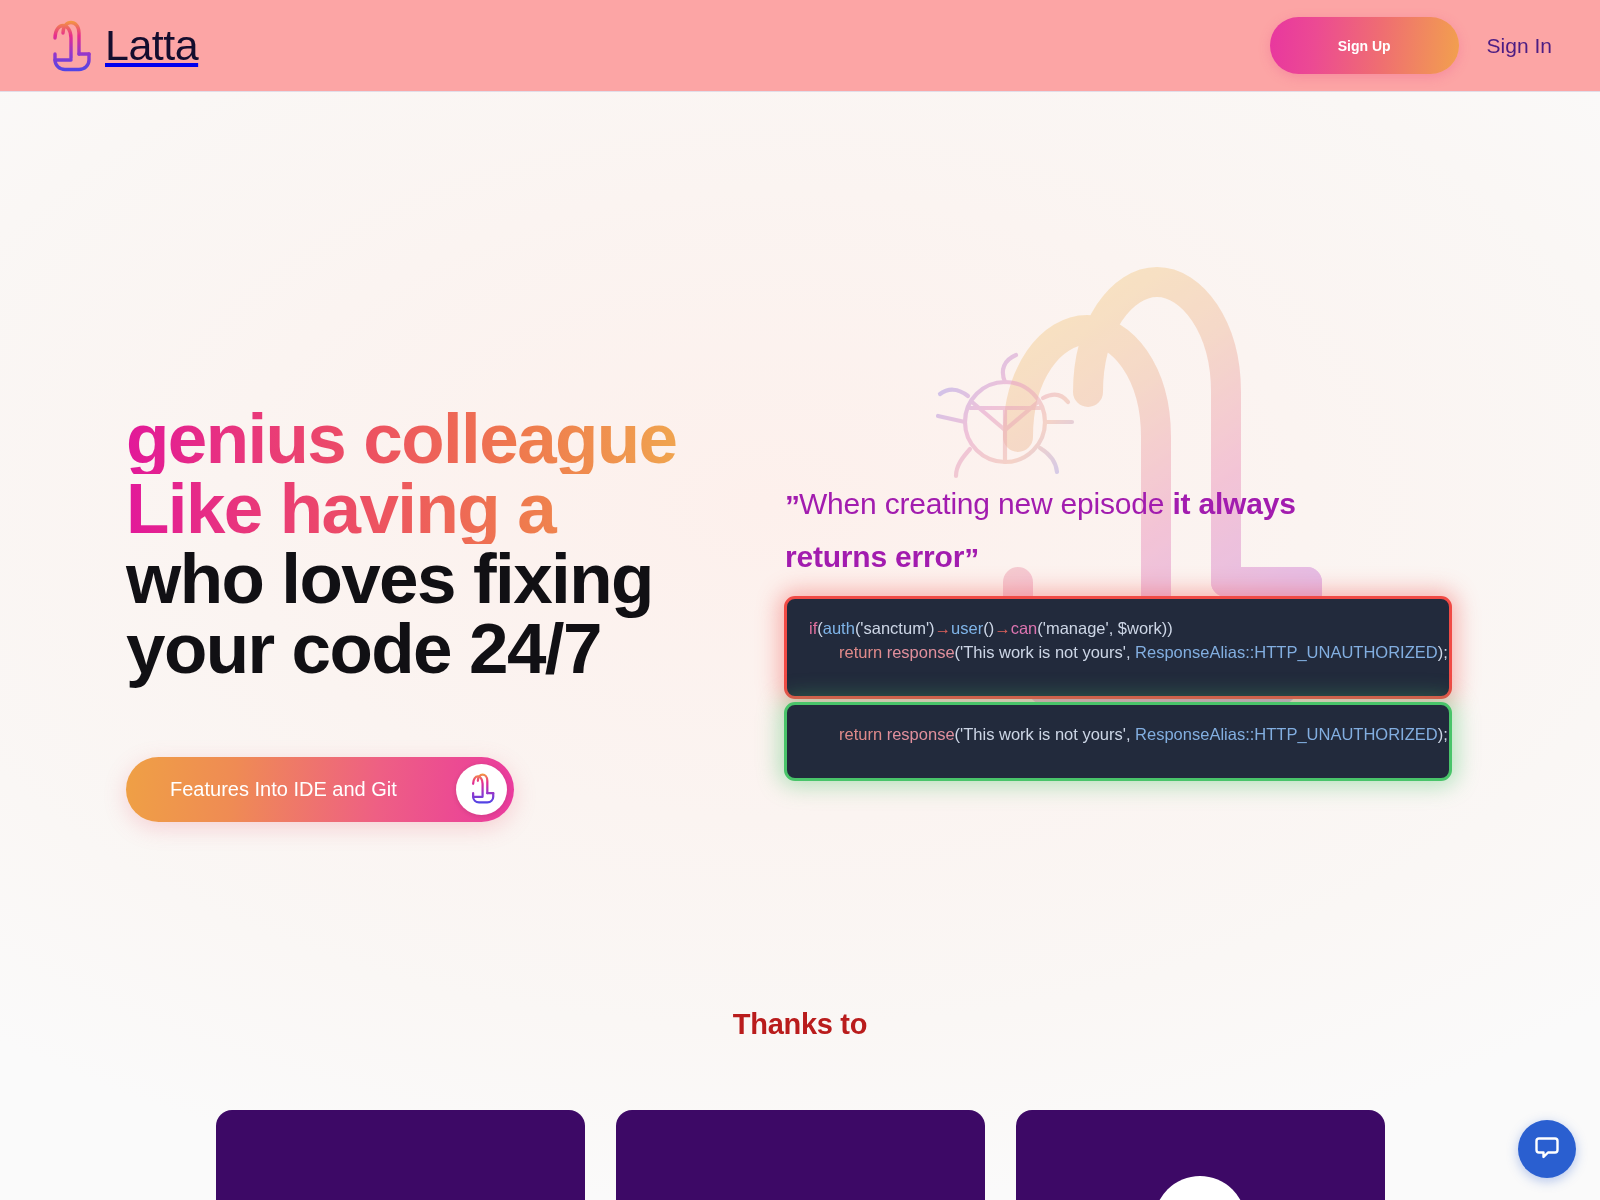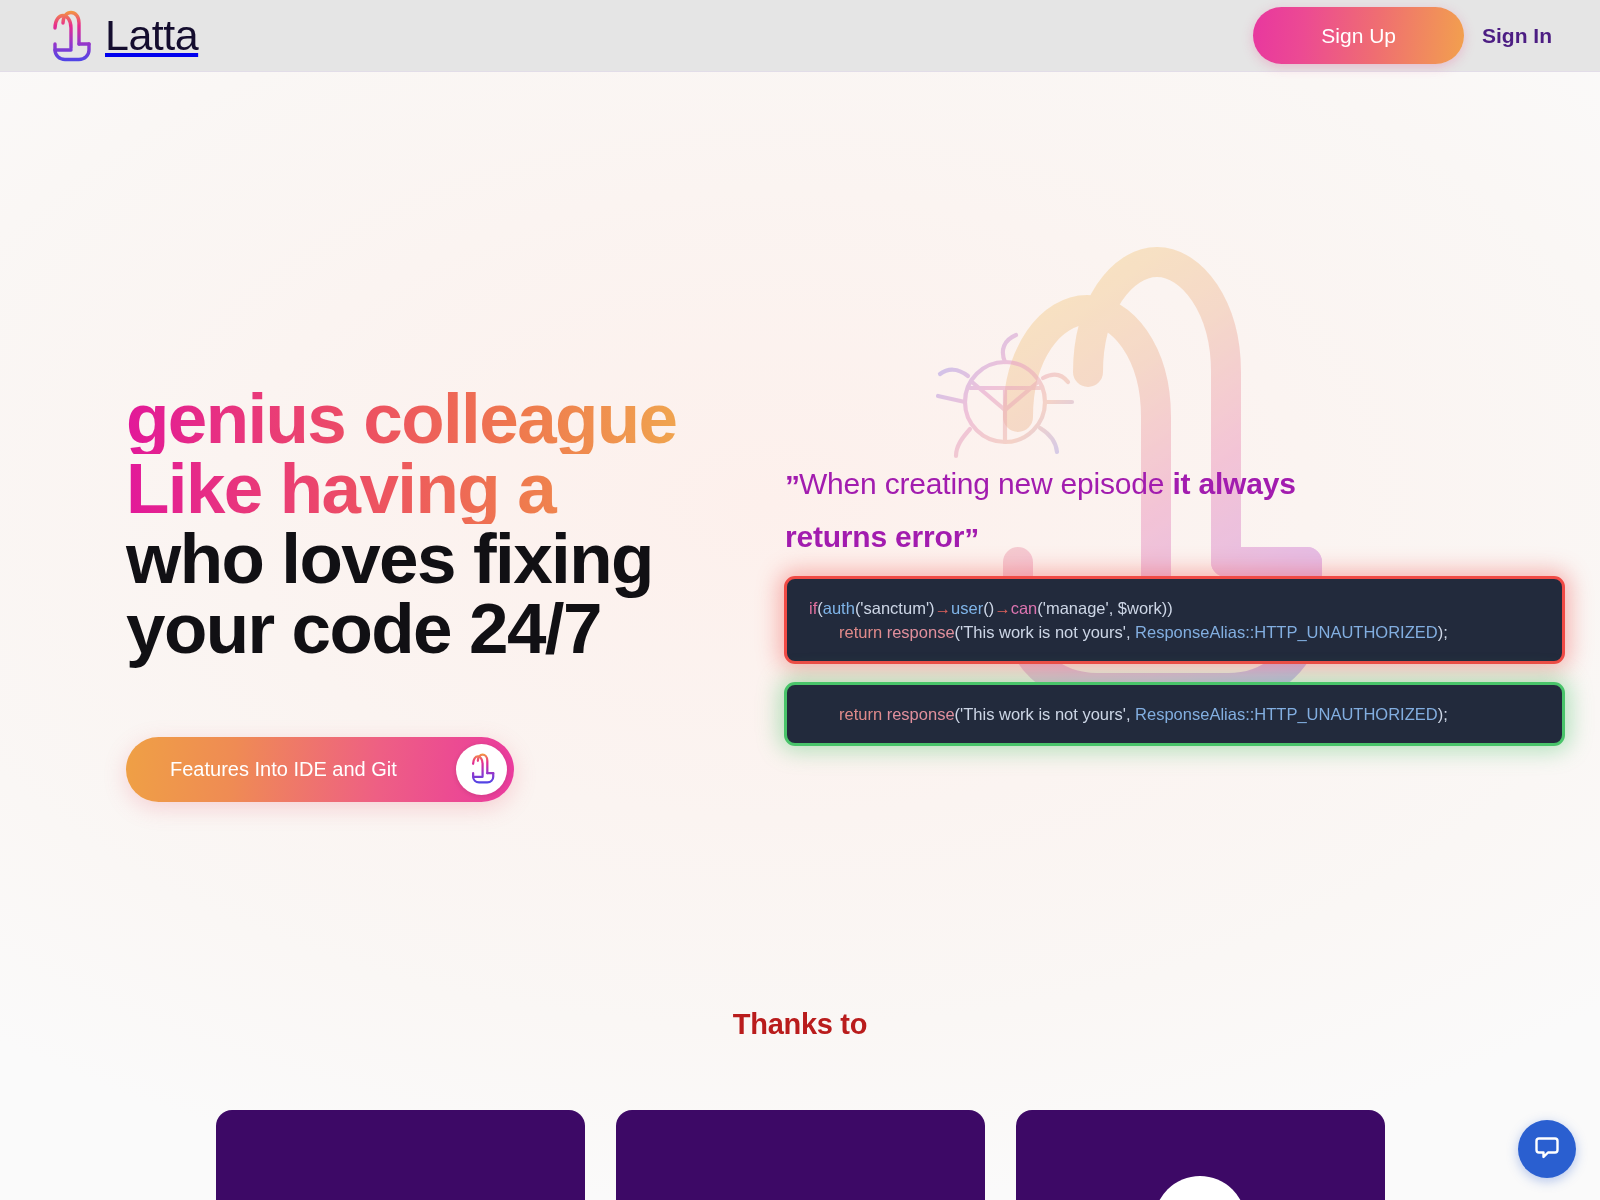--- a/index.html
+++ b/index.html
@@ -11,49 +11,49 @@
   body {
     background:
       radial-gradient(1200px 700px at 48% 42%, #fdf0ec 0%, #fbf4f1 45%, #faf7f5 75%, #fafafa 100%),
       #faf6f4;
     position:relative;
   }
 
   
   .nav {
     position:relative; z-index:40;
-    height:72px; width:100%;
-    background:#e5e5e5;
+    height:92px; width:100%;
+    background:#fca5a5;
     border-bottom:1px solid #e2dde8;
     display:flex; align-items:center;
   }
   .brand { display:flex; align-items:center; gap:13px; margin-left:48px; }
   .brand-mark { width:44px; height:52px; display:block; }
   .brand-name {
     font-size:43px; font-weight:500; letter-spacing:-0.5px;
     color:#140d2e;
   }
   .nav-links { display:flex; align-items:center; gap:0; margin-left:242px; }
   .nav-link {
     font-size:20px; font-weight:700; color:#5c2b9c;
     text-decoration:none; padding:0 35px; white-space:nowrap;
     cursor:pointer;
   }
   .nav-right { margin-left:auto; display:flex; align-items:center; margin-right:48px; gap:0; }
   .btn-signup {
     border:none; cursor:pointer;
     background:linear-gradient(95deg,#e8379f 0%,#ec4a93 24%, #ef6d72 58%, #f2a04e 100%);
-    color:#fff; font-size:21px; font-weight:400;
+    color:#fff; font-size:14px; font-weight:700;
     font-family:"Liberation Sans", sans-serif;
     border-radius:40px; padding:0 68px; height:57px;
     box-shadow:0 3px 12px rgba(235,75,140,.28);
   }
   .btn-signin {
-    font-size:21px; font-weight:700; color:#4c1d83;
-    text-decoration:none; margin-left:18px; cursor:pointer;
+    font-size:21px; font-weight:400; color:#4c1d83;
+    text-decoration:none; margin-left:28px; cursor:pointer;
   }
 
   
   .hero { position:relative; width:100%; height:900px; }
 
   .watermark {
     position:absolute; left:925px; top:160px;
     width:520px; height:470px;
     opacity:.62; pointer-events:none; z-index:1;
   }
@@ -100,22 +100,22 @@
     position:absolute; left:785px; top:385px; z-index:10;
     width:610px; font-size:30px; line-height:53px; color:#a21caf;
     letter-spacing:-0.2px;
   }
   .quote .qm { font-weight:700; font-size:30px; vertical-align:top;
     position:relative; top:2px; letter-spacing:-1px; }
   .quote .bold { font-weight:700; }
 
   
   .code-block {
-    position:absolute; left:784px; width:781px; z-index:11;
-    background:#222a3c; border-radius:11px; padding:17px 0 17px 22px;
+    position:absolute; left:784px; width:668px; z-index:11;
+    background:#222a3c; border-radius:11px; padding:17px 0 32px 22px;
     font-family:"Liberation Sans", sans-serif;
     font-size:16.5px; line-height:24px; overflow:hidden; white-space:nowrap;
   }
   .code-red {
     top:504px; border:3px solid #f04a45;
     box-shadow:0 0 22px 5px rgba(240,74,69,.40);
   }
   .code-green {
     top:610px; border:3px solid #49c46a;
     box-shadow:0 0 22px 5px rgba(73,196,106,.40);

